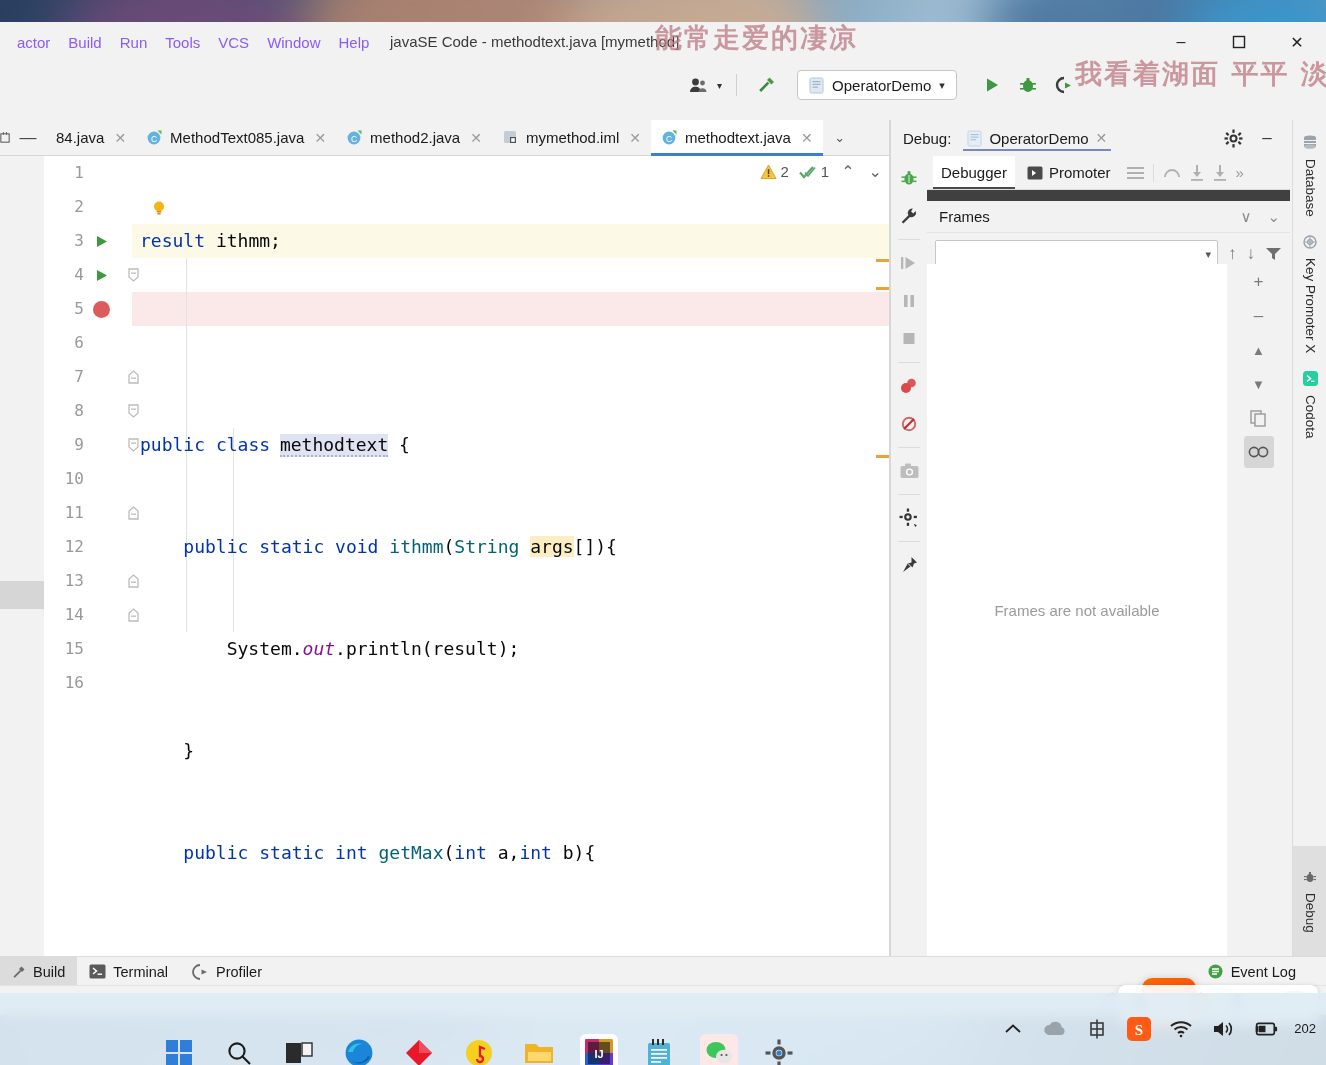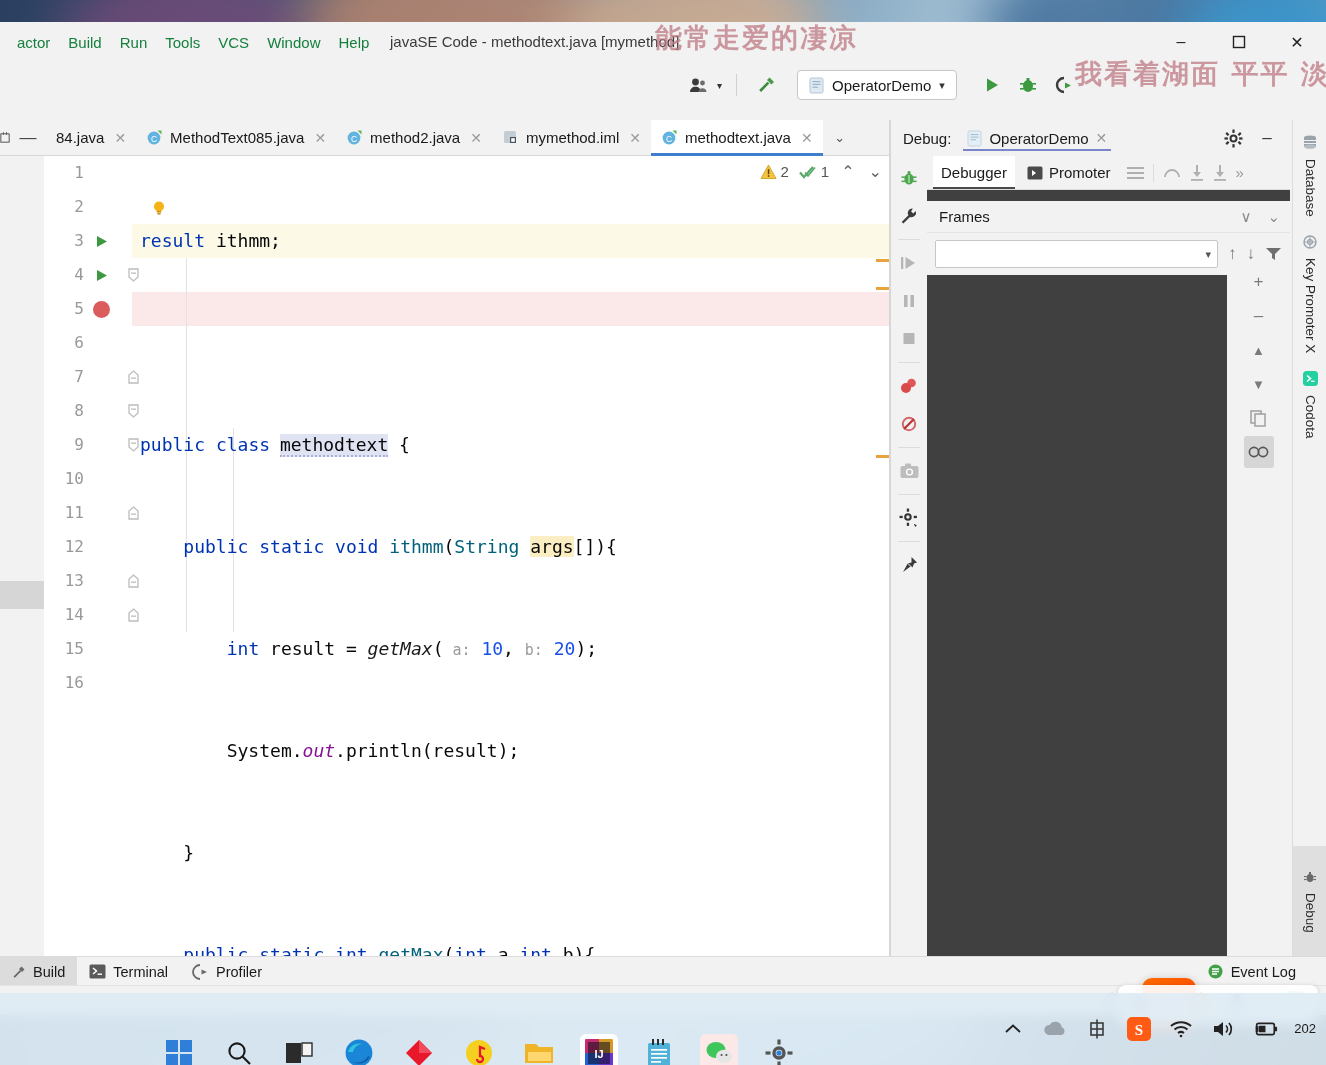--- a/index.html
+++ b/index.html
@@ -29,21 +29,21 @@
     background: #f2f2f2;
   }
 
   
   .menubar {
     position: absolute; left: 0; top: 0; width: 1326px; height: 40px;
     background: #f2f2f2;
     display: flex; align-items: center;
   }
   .menu-item {
-    font-size: 15px; color: #15803d; padding: 3px 9px;
+    font-size: 15px; color: #8b5cf6; padding: 3px 9px;
     white-space: nowrap;
   }
   .win-title {
     position: absolute; left: 390px; top: 11px;
     font-size: 15px; color: #3a3a3a; white-space: nowrap;
   }
   .wincontrols {
     position: absolute; right: 0; top: 0; height: 40px;
     display: flex; align-items: center;
   }
@@ -534,21 +534,20 @@
 
       <div class="indent-guide" style="left:186px;top:102px;height:136px;"></div>
       <div class="indent-guide" style="left:186px;top:238px;height:238px;"></div>
       <div class="indent-guide" style="left:233px;top:272px;height:204px;"></div>
 
       <div class="code">
         <div class="cline"><span class="kw">result</span> <span>ithmm</span>;</div>
         <div class="cline"></div>
         <div class="cline"><span class="kw">public</span> <span class="kw">class</span> <span class="caret"></span><span class="hl-ident squiggle">methodtext</span> {</div>
         <div class="cline">    <span class="kw">public</span> <span class="kw">static</span> <span class="kw">void</span> <span class="meth">ithmm</span>(<span class="meth">String</span> <span class="hl-yellow">args</span>[]){</div>
-        <div class="cline">        <span class="kw">int</span> result = <span class="methi">getMax</span>(<span class="param-hint"> a:</span> <span class="num">10</span>, <span class="param-hint">b:</span> <span class="num">20</span>);</div>
         <div class="cline">        System.<span class="stat">out</span>.println(result);</div>
         <div class="cline">    }</div>
         <div class="cline">    <span class="kw">public</span> <span class="kw">static</span> <span class="kw">int</span> <span class="meth">getMax</span>(<span class="kw">int</span> a,<span class="kw">int</span> b){</div>
         
         
         
         
         
         
         
@@ -741,20 +740,23 @@
           <div class="frames-combo">
             <span style="font-size:11px;color:#555;">▾</span>
           </div>
           <span style="color:#7a7a7a;font-size:17px;">↑</span>
           <span style="color:#7a7a7a;font-size:17px;">↓</span>
           <svg width="17" height="15" viewBox="0 0 17 15">
               <path d="M1 1h15l-6 6v6l-3-2V7z" fill="#6f6f6f"></path>
             </svg>
         </div>
 
+        <div class="frames-pane">
+          <span class="frames-empty">Frames are not available</span>
+        </div>
 
         <div class="frames-sidebtns">
           <div class="sb-btn">+</div>
           <div class="sb-btn">–</div>
           <div class="sb-btn" style="font-size:13px;">▲</div>
           <div class="sb-btn" style="font-size:13px;">▼</div>
           <div class="sb-btn">
             <svg width="17" height="17" viewBox="0 0 17 17">
                 <rect x="1" y="1" width="10" height="12" fill="none" stroke="#9a9a9a" stroke-width="1.4"></rect>
                 <rect x="5" y="4" width="10" height="12" fill="#f2f2f2" stroke="#9a9a9a" stroke-width="1.4"></rect>

